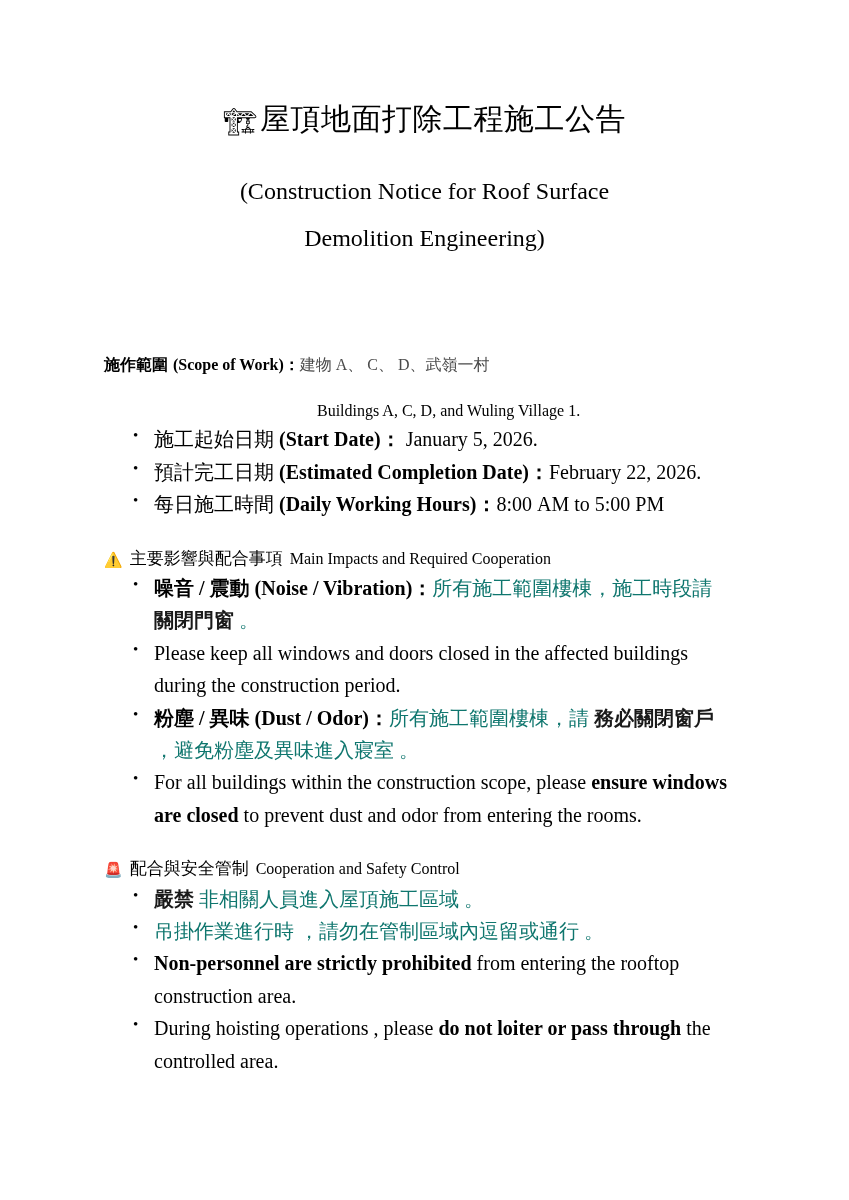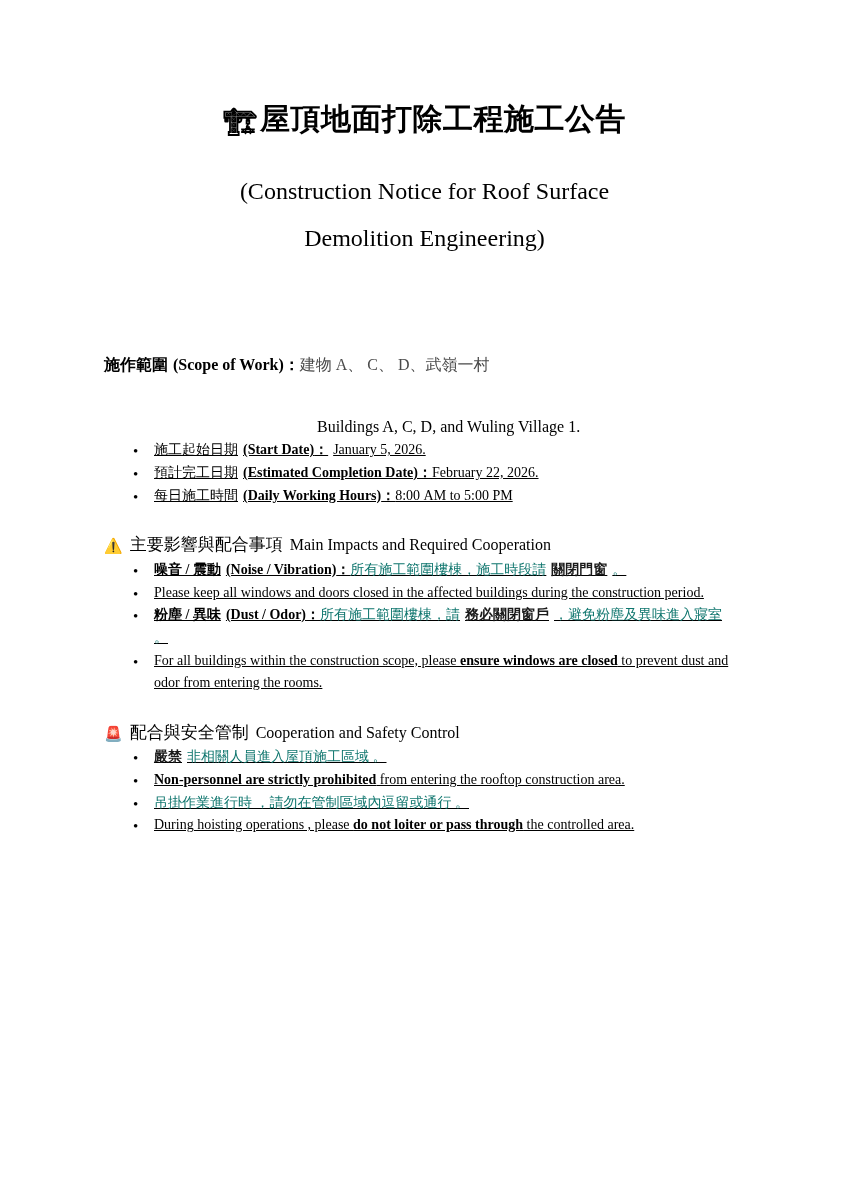--- a/index.html
+++ b/index.html
@@ -23,21 +23,21 @@
     overflow: hidden;
   }
 
   
   .title-block {
     padding-top: 100px;
     text-align: center;
   }
   .title-cn {
     font-size: 30px;
-    font-weight: bold;
+    font-weight: normal;
     line-height: 1.25;
     letter-spacing: 0.5px;
     white-space: nowrap;
   }
   .title-cn .emoji {
     font-size: 27px;
     vertical-align: -2px;
     margin-right: 2px;
   }
   .title-en {
@@ -64,39 +64,38 @@
     font-weight: bold;
   }
   .scope-line .lbl-en {
     font-weight: bold;
   }
   .scope-line .val-cn {
     color: #4a4a4a;
   }
 
   .scope-sub {
-    margin-top: 38px;
+    margin-top: 22px;
     margin-left: 213px;
     font-size: 16px;
     line-height: 1.5;
   }
 
   
   ul.bullets {
     margin: 0;
     padding: 0;
     list-style: none;
   }
   ul.bullets > li {
     position: relative;
     padding-left: 50px;
-    font-size: 14px;
+    font-size: 20px;
     line-height: 1.62;
     margin: 0;
-    text-decoration: underline;
   }
   ul.bullets > li::before {
     content: "\2022";
     position: absolute;
     left: 29px;
     top: 0;
     font-size: 15px;
     line-height: 1.62;
   }
 
@@ -206,25 +205,25 @@
       <span class="emoji">🚨</span><span class="head-cn">配合與安全管制</span><span class="head-en">Cooperation and Safety Control</span>
     </div>
 
     <ul class="bullets list-safety">
 
       <li>
         <span class="cn-b">嚴禁</span><span class="sp"></span><span class="cn">非相關人員進入屋頂施工區域 。</span>
       </li>
 
       <li>
+        <span class="cn">吊掛作業進行時 ，請勿在管制區域內逗留或通行 。</span>
+      </li>
+
+      <li>
         <span class="b">Non-personnel are strictly prohibited</span><span> from entering the rooftop construction area.</span>
-      </li>
-
-      <li>
-        <span class="cn">吊掛作業進行時 ，請勿在管制區域內逗留或通行 。</span>
       </li>
 
       <li>
         <span>During hoisting operations , please </span><span class="b">do not loiter or pass through</span><span> the controlled area.</span>
       </li>
 
     </ul>
 
   </div>
 </div>

